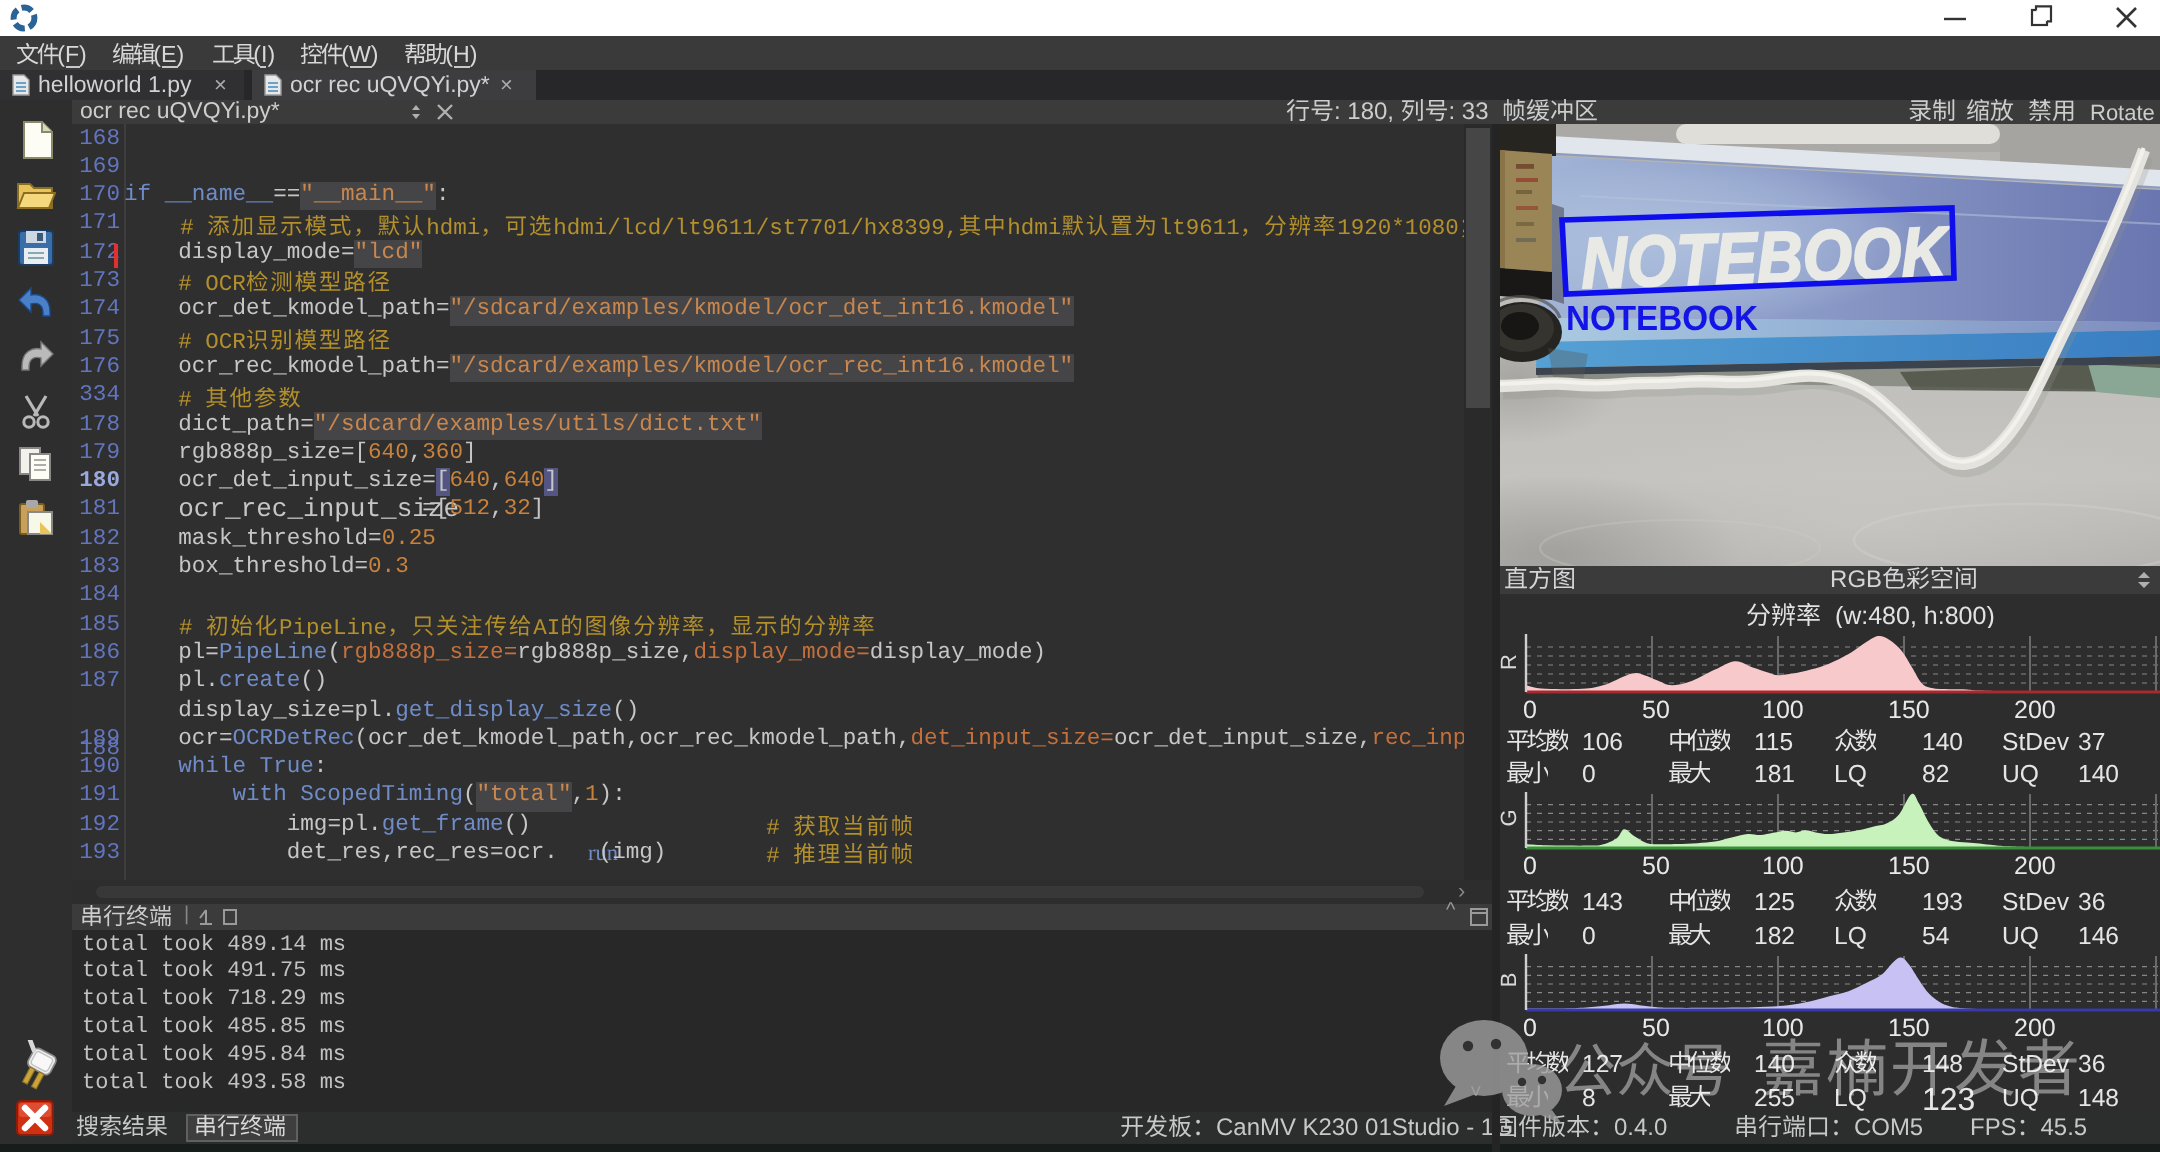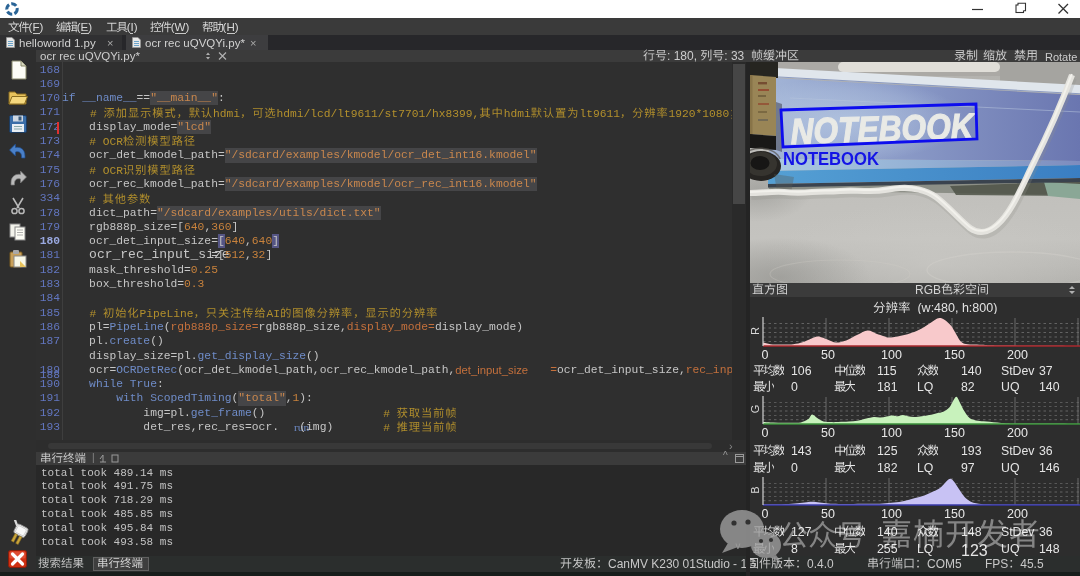--- a/index.html
+++ b/index.html
@@ -451,21 +451,21 @@
     <div style="position:absolute;left:306.08px;top:348.5px;color:#c6c6c6;white-space:pre;font-family:'Liberation Mono',monospace;font-size:11.3px;line-height:14.3px;">()</div>
     <div style="position:absolute;left:62.00px;top:362.8px;color:#c6c6c6;white-space:pre;font-family:'Liberation Mono',monospace;font-size:11.3px;line-height:14.3px;">    </div>
     <div style="position:absolute;left:89.12px;top:362.8px;color:#c6c6c6;white-space:pre;font-family:'Liberation Mono',monospace;font-size:11.3px;line-height:14.3px;">ocr</div>
     <div style="position:absolute;left:109.46px;top:362.8px;color:#c6c6c6;white-space:pre;font-family:'Liberation Mono',monospace;font-size:11.3px;line-height:14.3px;">=</div>
     <div style="position:absolute;left:116.24px;top:362.8px;color:#6f8cc8;white-space:pre;font-family:'Liberation Mono',monospace;font-size:11.3px;line-height:14.3px;">OCRDetRec</div>
     <div style="position:absolute;left:177.26px;top:362.8px;color:#c6c6c6;white-space:pre;font-family:'Liberation Mono',monospace;font-size:11.3px;line-height:14.3px;">(</div>
     <div style="position:absolute;left:184.04px;top:362.8px;color:#c6c6c6;white-space:pre;font-family:'Liberation Mono',monospace;font-size:11.3px;line-height:14.3px;">ocr_det_kmodel_path</div>
     <div style="position:absolute;left:312.86px;top:362.8px;color:#c6c6c6;white-space:pre;font-family:'Liberation Mono',monospace;font-size:11.3px;line-height:14.3px;">,</div>
     <div style="position:absolute;left:319.64px;top:362.8px;color:#c6c6c6;white-space:pre;font-family:'Liberation Mono',monospace;font-size:11.3px;line-height:14.3px;">ocr_rec_kmodel_path</div>
     <div style="position:absolute;left:448.46px;top:362.8px;color:#c6c6c6;white-space:pre;font-family:'Liberation Mono',monospace;font-size:11.3px;line-height:14.3px;">,</div>
-    <div style="position:absolute;left:455.24px;top:362.8px;color:#c4703c;white-space:pre;font-family:Liberation Sans, sans-serif;font-size:11.3px;line-height:14.3px;">det_input_size</div>
+    <div style="position:absolute;left:455.24px;top:362.8px;color:#c4703c;white-space:pre;font-family:Liberation Mono, monospace;font-size:11.3px;line-height:14.3px;">det_input_size</div>
     <div style="position:absolute;left:550.16px;top:362.8px;color:#c4703c;white-space:pre;font-family:'Liberation Mono',monospace;font-size:11.3px;line-height:14.3px;">=</div>
     <div style="position:absolute;left:556.94px;top:362.8px;color:#c6c6c6;white-space:pre;font-family:'Liberation Mono',monospace;font-size:11.3px;line-height:14.3px;">ocr_det_input_size</div>
     <div style="position:absolute;left:678.98px;top:362.8px;color:#c6c6c6;white-space:pre;font-family:'Liberation Mono',monospace;font-size:11.3px;line-height:14.3px;">,</div>
     <div style="position:absolute;left:685.76px;top:362.8px;color:#c4703c;white-space:pre;font-family:'Liberation Mono',monospace;font-size:11.3px;line-height:14.3px;">rec_inpu</div>
     <div style="position:absolute;left:62.00px;top:377.1px;color:#c6c6c6;white-space:pre;font-family:'Liberation Mono',monospace;font-size:11.3px;line-height:14.3px;">    </div>
     <div style="position:absolute;left:89.12px;top:377.1px;color:#6f8cc8;white-space:pre;font-family:'Liberation Mono',monospace;font-size:11.3px;line-height:14.3px;">while </div>
     <div style="position:absolute;left:129.80px;top:377.1px;color:#6f8cc8;white-space:pre;font-family:'Liberation Mono',monospace;font-size:11.3px;line-height:14.3px;">True</div>
     <div style="position:absolute;left:156.92px;top:377.1px;color:#c6c6c6;white-space:pre;font-family:'Liberation Mono',monospace;font-size:11.3px;line-height:14.3px;">:</div>
     <div style="position:absolute;left:62.00px;top:391.4px;color:#c6c6c6;white-space:pre;font-family:'Liberation Mono',monospace;font-size:11.3px;line-height:14.3px;">        </div>
     <div style="position:absolute;left:116.24px;top:391.4px;color:#6f8cc8;white-space:pre;font-family:'Liberation Mono',monospace;font-size:11.3px;line-height:14.3px;">with </div>
@@ -819,21 +819,21 @@
       <use href="#u6700" transform="translate(0,880) scale(1,-1)"></use>
       <use href="#u5c0f" transform="translate(840,880) scale(1,-1)"></use>
     </svg>
     <div style="position:absolute;left:791px;top:461.2px;font-size:12.3px;color:#e5e5e5">0</div>
     <svg style="position:absolute;left:834.0px;top:461.3px;" width="20.5" height="13.4" viewBox="0 0 1680 1100" fill="#e5e5e5">
       <use href="#u6700" transform="translate(0,880) scale(1,-1)"></use>
       <use href="#u5927" transform="translate(840,880) scale(1,-1)"></use>
     </svg>
     <div style="position:absolute;left:877px;top:461.2px;font-size:12.3px;color:#e5e5e5">182</div>
     <div style="position:absolute;left:917px;top:461.2px;font-size:12.3px;color:#e5e5e5">LQ</div>
-    <div style="position:absolute;left:961px;top:461.2px;font-size:12.3px;color:#e5e5e5">97</div>
+    <div style="position:absolute;left:961px;top:461.2px;font-size:12.3px;color:#e5e5e5">54</div>
     <div style="position:absolute;left:1001px;top:461.2px;font-size:12.3px;color:#e5e5e5">UQ</div>
     <div style="position:absolute;left:1039px;top:461.2px;font-size:12.3px;color:#e5e5e5">146</div>
     <svg style="position:absolute;left:753.0px;top:525.3px;" width="30.7" height="13.4" viewBox="0 0 2520 1100" fill="#e5e5e5">
       <use href="#u5e73" transform="translate(0,880) scale(1,-1)"></use>
       <use href="#u5747" transform="translate(840,880) scale(1,-1)"></use>
       <use href="#u6570" transform="translate(1680,880) scale(1,-1)"></use>
     </svg>
     <div style="position:absolute;left:791px;top:525.2px;font-size:12.3px;color:#e5e5e5">127</div>
     <svg style="position:absolute;left:834.0px;top:525.3px;" width="30.7" height="13.4" viewBox="0 0 2520 1100" fill="#e5e5e5">
       <use href="#u4e2d" transform="translate(0,880) scale(1,-1)"></use>

